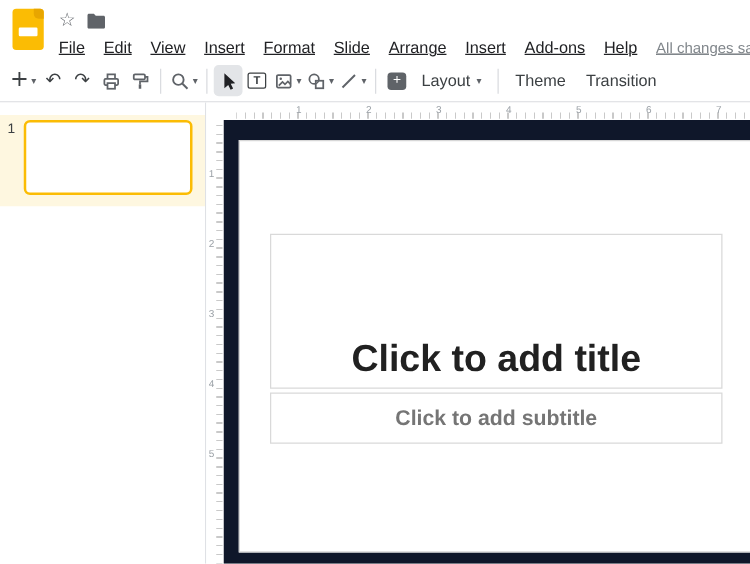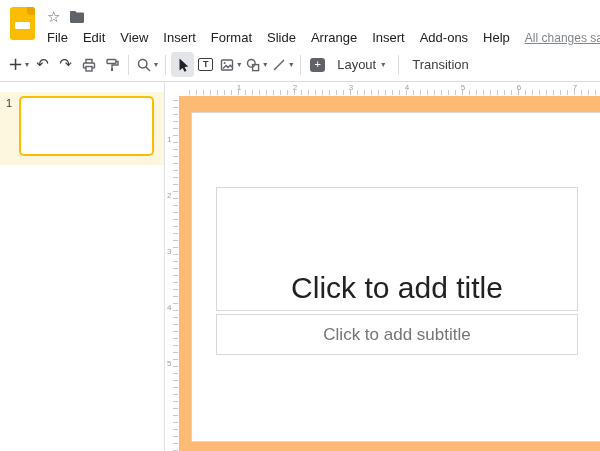--- a/index.html
+++ b/index.html
@@ -18,21 +18,21 @@
   
   .header{height:48px;display:flex;padding:6px 10px 0 10px;flex-shrink:0;}
   .logo{width:25px;height:33px;background:var(--accent-yellow);border-radius:3px;position:relative;margin:1px 12px 0 0;flex-shrink:0;}
   .logo::before{content:"";position:absolute;top:0;right:0;width:8px;height:8px;background:#e8a600;border-bottom-left-radius:4px;border-top-right-radius:3px;}
   .logo::after{content:"";position:absolute;left:5px;right:5px;top:15px;height:7px;background:#fff;border-radius:1px;}
   .header-main{flex:1;display:flex;flex-direction:column;min-width:0;}
   .title-row{display:flex;align-items:center;height:23px;gap:9px;}
   .doc-title{font-size:18px;color:#202124;white-space:nowrap;}
   .star-icon{font-size:15px;color:var(--icon-grey);line-height:1;cursor:pointer;}
   .folder-btn{border:none;background:none;padding:0;display:flex;align-items:center;cursor:pointer;}
-  .menu-row{display:flex;align-items:center;height:21px;gap:15px;font-size:13px;color:#202124;}
+  .menu-row{display:flex;align-items:center;height:21px;gap:15px;font-size:13px;color:#202124;text-decoration:underline;}
   .menu-item{cursor:default;white-space:nowrap;}
   .saved-status{margin-left:auto;font-size:12px;color:#80868b;text-decoration:underline;white-space:nowrap;margin-right:2px;}
 
   
   .toolbar{height:34px;display:flex;align-items:center;padding:0 6px;border-bottom:1px solid #dadce0;flex-shrink:0;}
   .tb-btn{height:25px;min-width:23px;border:none;background:transparent;display:flex;align-items:center;justify-content:center;border-radius:4px;color:var(--icon-grey);padding:0 2px;cursor:pointer;font-family:inherit;}
   .tb-btn.selected{background:#e3e5e8;}
   .glyph{font-family:"DejaVu Sans",sans-serif;font-size:15px;line-height:1;color:#3c4043;}
   .glyph.plus{font-size:18px;margin-top:-2px;}
   .caret{font-family:"DejaVu Sans",sans-serif;font-size:8px;color:var(--icon-grey);margin-left:2px;line-height:1;}
@@ -50,21 +50,21 @@
   .thumb{flex:1;height:60px;background:#fff;border:2px solid var(--accent-yellow);border-radius:5px;}
 
   .workspace{flex:1;position:relative;background:#fff;min-width:0;}
   .h-ruler{position:absolute;left:14px;right:0;top:0;height:14px;}
   .h-ruler .ticks{position:absolute;left:10px;right:0;bottom:1px;height:5px;background:repeating-linear-gradient(90deg,#c9c9c9 0 1px,transparent 1px 7px);}
   .h-num{position:absolute;top:1px;font-size:8px;color:#9aa0a6;transform:translateX(-50%);}
   .v-ruler{position:absolute;left:0;top:14px;width:14px;bottom:0;}
   .v-ruler .ticks{position:absolute;top:0;bottom:0;right:1px;width:5px;background:repeating-linear-gradient(0deg,#c9c9c9 0 1px,transparent 1px 7px);}
   .v-num{position:absolute;left:2px;font-size:8px;color:#9aa0a6;transform:translateY(-50%);}
 
-  .canvas{position:absolute;left:14px;top:14px;right:0;bottom:0;overflow:hidden;background:#fdba74;}
+  .canvas{position:absolute;left:14px;top:14px;right:0;bottom:0;overflow:hidden;background:#0f172a;font-weight:bold;}
   .slide{position:absolute;left:12px;top:16px;width:588px;height:330px;background:#fff;border:1px solid #d7d7d7;}
   .title-box{position:absolute;left:24px;top:74px;width:362px;height:124px;border:1px solid #d9d9d9;display:flex;align-items:flex-end;justify-content:center;padding-bottom:5px;cursor:text;}
   .title-text{font-size:30px;color:#212121;white-space:nowrap;}
   .subtitle-box{position:absolute;left:24px;top:201px;width:362px;height:41px;border:1px solid #d9d9d9;display:flex;align-items:center;justify-content:center;cursor:text;}
   .subtitle-text{font-size:17px;color:var(--subtitle-grey);white-space:nowrap;}
 </style>
 </head>
 <body>
 
 <div class="app">
@@ -161,20 +161,23 @@
     </button>
     <span class="sep"></span>
     <button class="tb-btn">
       <span class="comment-glyph">+</span>
     </button>
     <button class="tb-text-btn">
       <span>Layout</span>
       <span class="caret">▾</span>
     </button>
     <span class="sep"></span>
+    <button class="tb-text-btn">
+      <span>Theme</span>
+    </button>
     <button class="tb-text-btn">
       <span>Transition</span>
     </button>
   </div>
 
   <div class="body">
 
     <div class="filmstrip">
       <div class="slide-item">
         <span class="slide-num">1</span>

